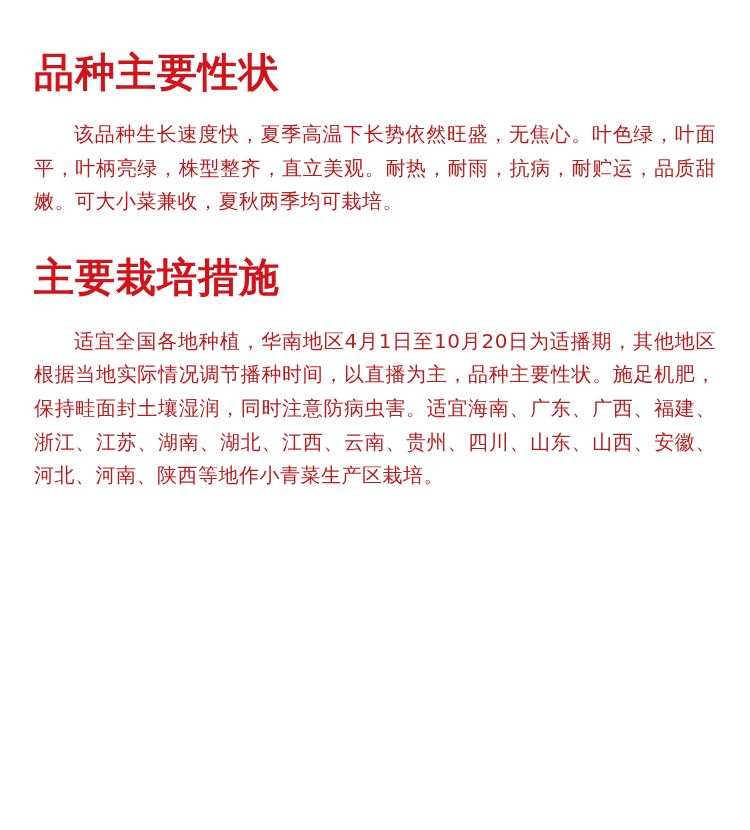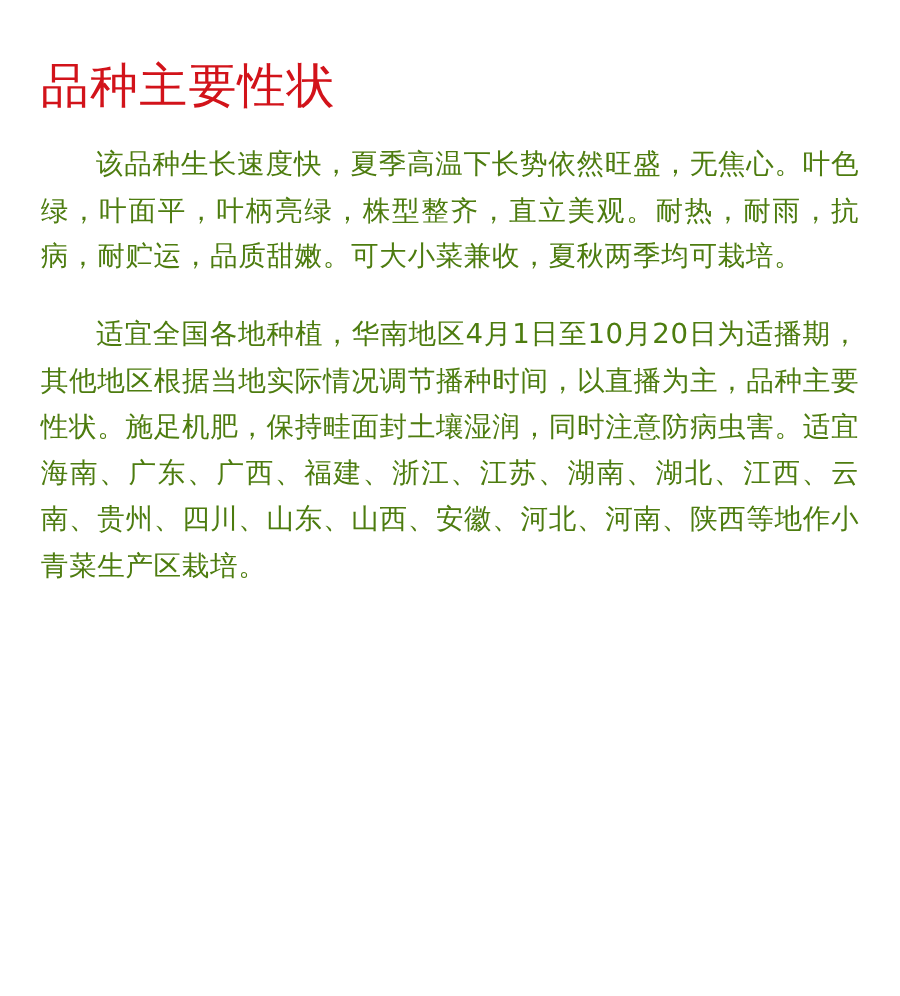--- a/index.html
+++ b/index.html
@@ -19,37 +19,37 @@
     height: 830px;
     box-sizing: border-box;
     padding: 0 34px;
     overflow: hidden;
   }
   .section {
     margin: 0;
   }
   .section-heading {
     color: #d2131a;
-    font-weight: normal;
+    font-weight: bold;
     font-size: 40px;
     line-height: 1.1;
     letter-spacing: 1px;
     margin: 0;
     padding: 0;
     font-family: "DejaVu Sans", "Liberation Sans", sans-serif;
   }
   .section-1 .section-heading {
     padding-top: 50px;
   }
   .section-2 .section-heading {
     padding-top: 36px;
   }
   .section-body {
-    color: #4d7c0f;
-    font-size: 23px;
+    color: #b91c1c;
+    font-size: 20px;
     line-height: 1.68;
     letter-spacing: 0.5px;
     text-align: justify;
     text-justify: inter-ideograph;
     text-indent: 2em;
     margin: 0;
     padding-top: 24px;
   }
   .section-2 .section-body {
     padding-top: 26px;
@@ -59,16 +59,17 @@
 <body>
 
 <div class="page">
 
   <div class="section section-1">
     <h2 class="section-heading">品种主要性状</h2>
     <p class="section-body">该品种生长速度快，夏季高温下长势依然旺盛，无焦心。叶色绿，叶面平，叶柄亮绿，株型整齐，直立美观。耐热，耐雨，抗病，耐贮运，品质甜嫩。可大小菜兼收，夏秋两季均可栽培。</p>
   </div>
 
   <div class="section section-2">
+    <h2 class="section-heading">主要栽培措施</h2>
     <p class="section-body">适宜全国各地种植，华南地区4月1日至10月20日为适播期，其他地区根据当地实际情况调节播种时间，以直播为主，品种主要性状。施足机肥，保持畦面封土壤湿润，同时注意防病虫害。适宜海南、广东、广西、福建、浙江、江苏、湖南、湖北、江西、云南、贵州、四川、山东、山西、安徽、河北、河南、陕西等地作小青菜生产区栽培。</p>
   </div>
 
 </div>
 
 </body></html>

